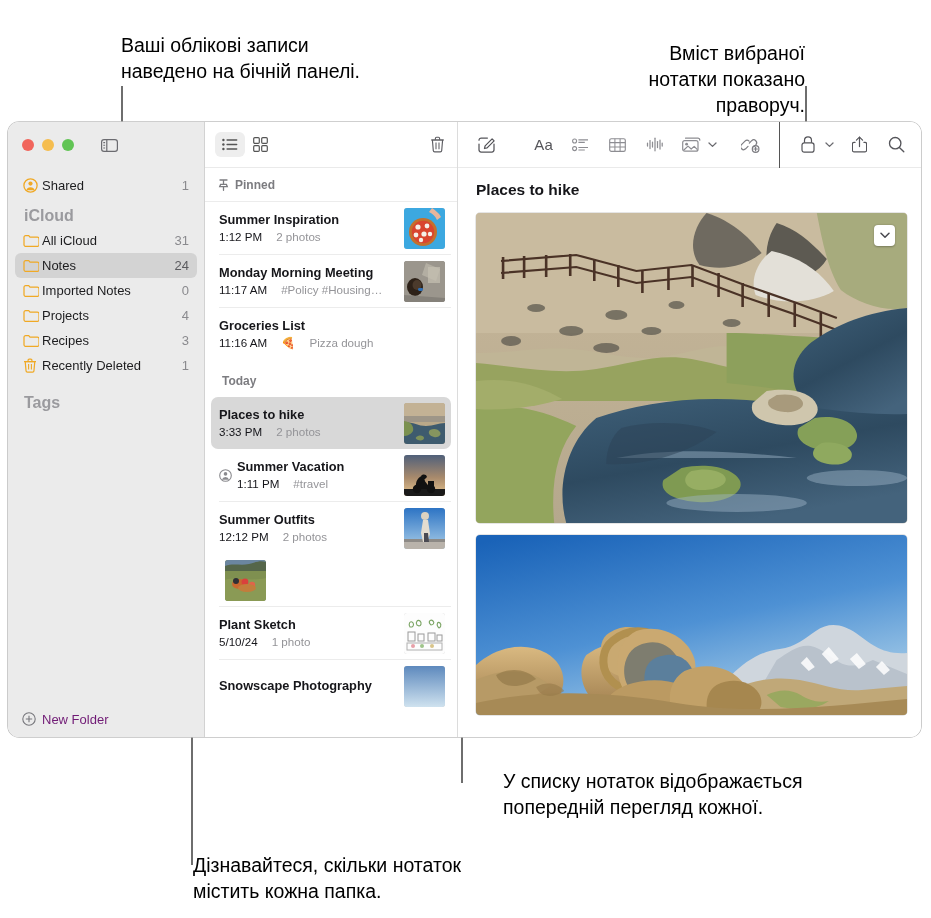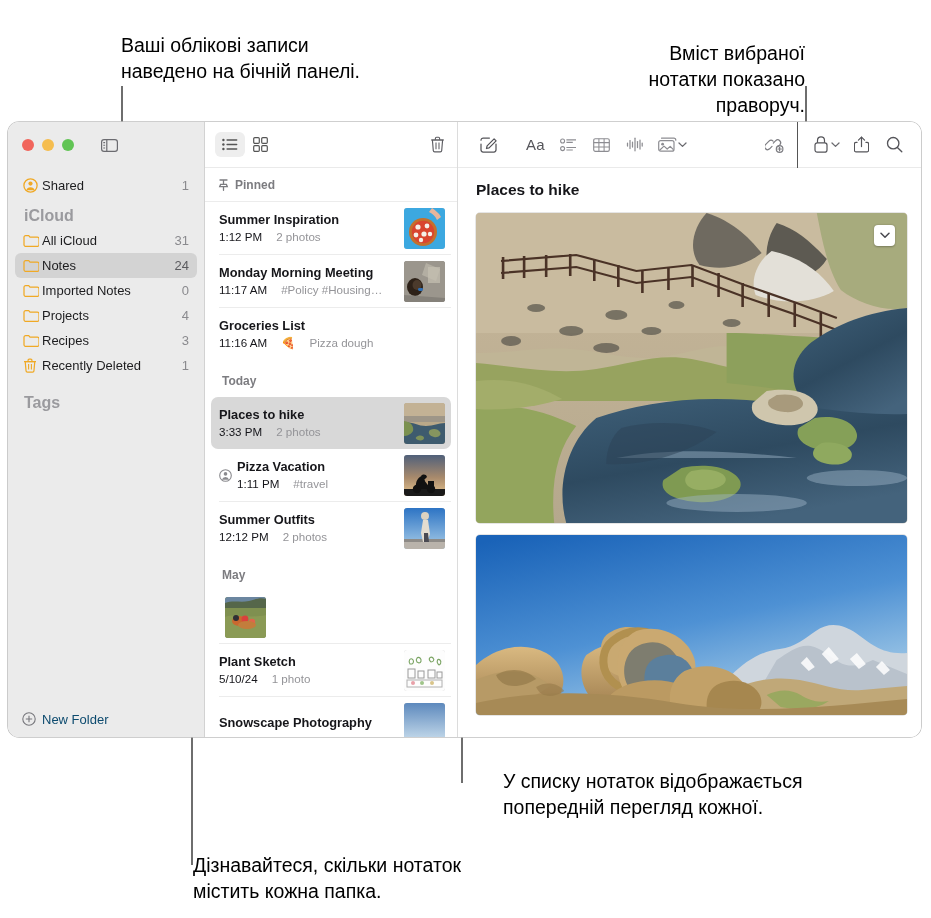--- a/index.html
+++ b/index.html
@@ -77,21 +77,21 @@
   .side-head {
     font-size: 16px; color: #9a9a9e;
     padding: 9px 0 3px 16px; font-weight: 600;
   }
   .side-head.tags { padding-top: 16px; }
   .new-folder {
     position: absolute; left: 0; bottom: 0;
     width: 100%; height: 36px;
     display: flex; align-items: center;
     padding-left: 14px; gap: 6px;
-    font-size: 13px; color: #0c4a6e;
+    font-size: 13px; color: #701a75;
   }
 
   
   .notelist {
     width: 253px; flex: 0 0 253px;
     background: #ffffff;
     border-right: 1px solid #dcdcdc;
     position: relative;
     overflow: hidden;
   }
@@ -146,21 +146,21 @@
     border-radius: 3px; overflow: hidden;
     margin-left: 6px;
     background: #ccc;
   }
   .nl-sep { height: 1px; background: #ececec; margin-left: 14px; margin-right: 6px; }
 
   
   .detail { flex: 1; position: relative; background: #ffffff; overflow: hidden; }
   .dt-toolbar {
     height: 46px; display: flex; align-items: center;
-    gap: 0px; padding: 0 10px 0 14px;
+    gap: 8px; padding: 0 10px 0 14px;
     border-bottom: 1px solid #eaeaea;
   }
   .tb-btn {
     width: 33px; height: 28px;
     display: flex; align-items: center; justify-content: center;
     color: #55555a;
   }
   .tb-gap { width: 14px; }
   .tb-chev { margin-left: -6px; width: 14px; display:flex; align-items:center; }
   .tb-divider { width: 1px; height: 46px; background: #555; margin: 0 6px; }
@@ -452,21 +452,21 @@
 
       <div class="nl-item">
         <div class="shareic">
           <svg width="13" height="13" viewBox="0 0 13 13">
             <circle cx="6.5" cy="6.5" r="5.8" fill="none" stroke="#8a8a8e" stroke-width="1.1"></circle>
             <circle cx="6.5" cy="4.9" r="1.8" fill="#8a8a8e"></circle>
             <path d="M2.9 10.7a3.8 3.8 0 0 1 7.2 0z" fill="#8a8a8e"></path>
           </svg>
         </div>
         <div class="txt">
-          <div class="nl-title">Pizza Vacation</div>
+          <div class="nl-title">Summer Vacation</div>
           <div class="nl-sub">
             <span>1:11 PM</span>
             <span class="prev">#travel</span>
           </div>
         </div>
         <div class="thumb">
           <svg width="41" height="41" viewBox="0 0 41 41">
             <defs>
                 <linearGradient id="sunsetg" x1="0" y1="0" x2="0" y2="1">
               <stop offset="0%" stop-color="#50607a"></stop>
@@ -506,23 +506,20 @@
             <rect width="41" height="41" fill="url(#skyg)"></rect>
             <path d="M0 33h41v8H0z" fill="#b9b3ab"></path>
             <path d="M0 31h41v3H0z" fill="#8d8a86"></path>
             <ellipse cx="21" cy="8" rx="4" ry="4" fill="#dcd2c0"></ellipse>
             <path d="M19 12h5l2 14-3 8h-4l-2-9z" fill="#e4ddd0"></path>
             <path d="M20 25h4l1 9h-5z" fill="#4a4a52"></path>
           </svg>
         </div>
       </div>
 
-      <div class="nl-group plain">
-        <span>May</span>
-      </div>
 
       <div class="nl-item">
         <div class="thumb">
           <svg width="41" height="41" viewBox="0 0 41 41">
             <rect width="41" height="41" fill="#7f9050"></rect>
             <path d="M0 0h41v9H0z" fill="#6b86a0"></path>
             <path d="M0 6c8-3 16 0 24-2s11-4 17-2v9H0z" fill="#55664a"></path>
             <path d="M0 20c10-4 24 2 41-2v23H0z" fill="#8a9a55"></path>
             <ellipse cx="14" cy="24" rx="7" ry="5" fill="#c9682f"></ellipse>
             <circle cx="11" cy="21" r="3" fill="#2f2f35"></circle>

